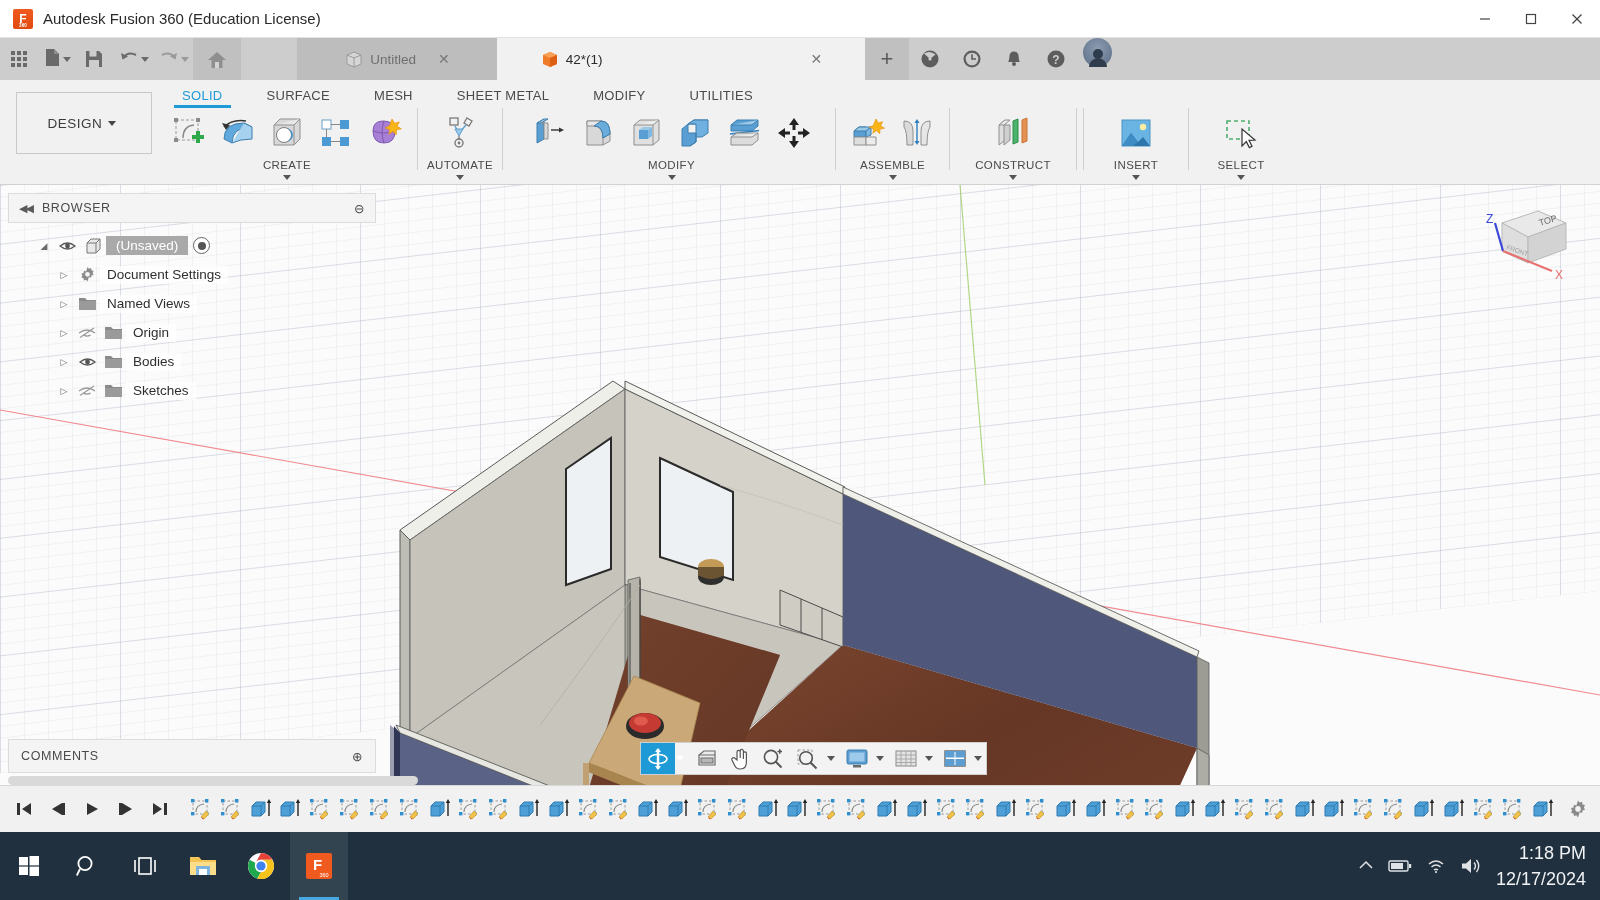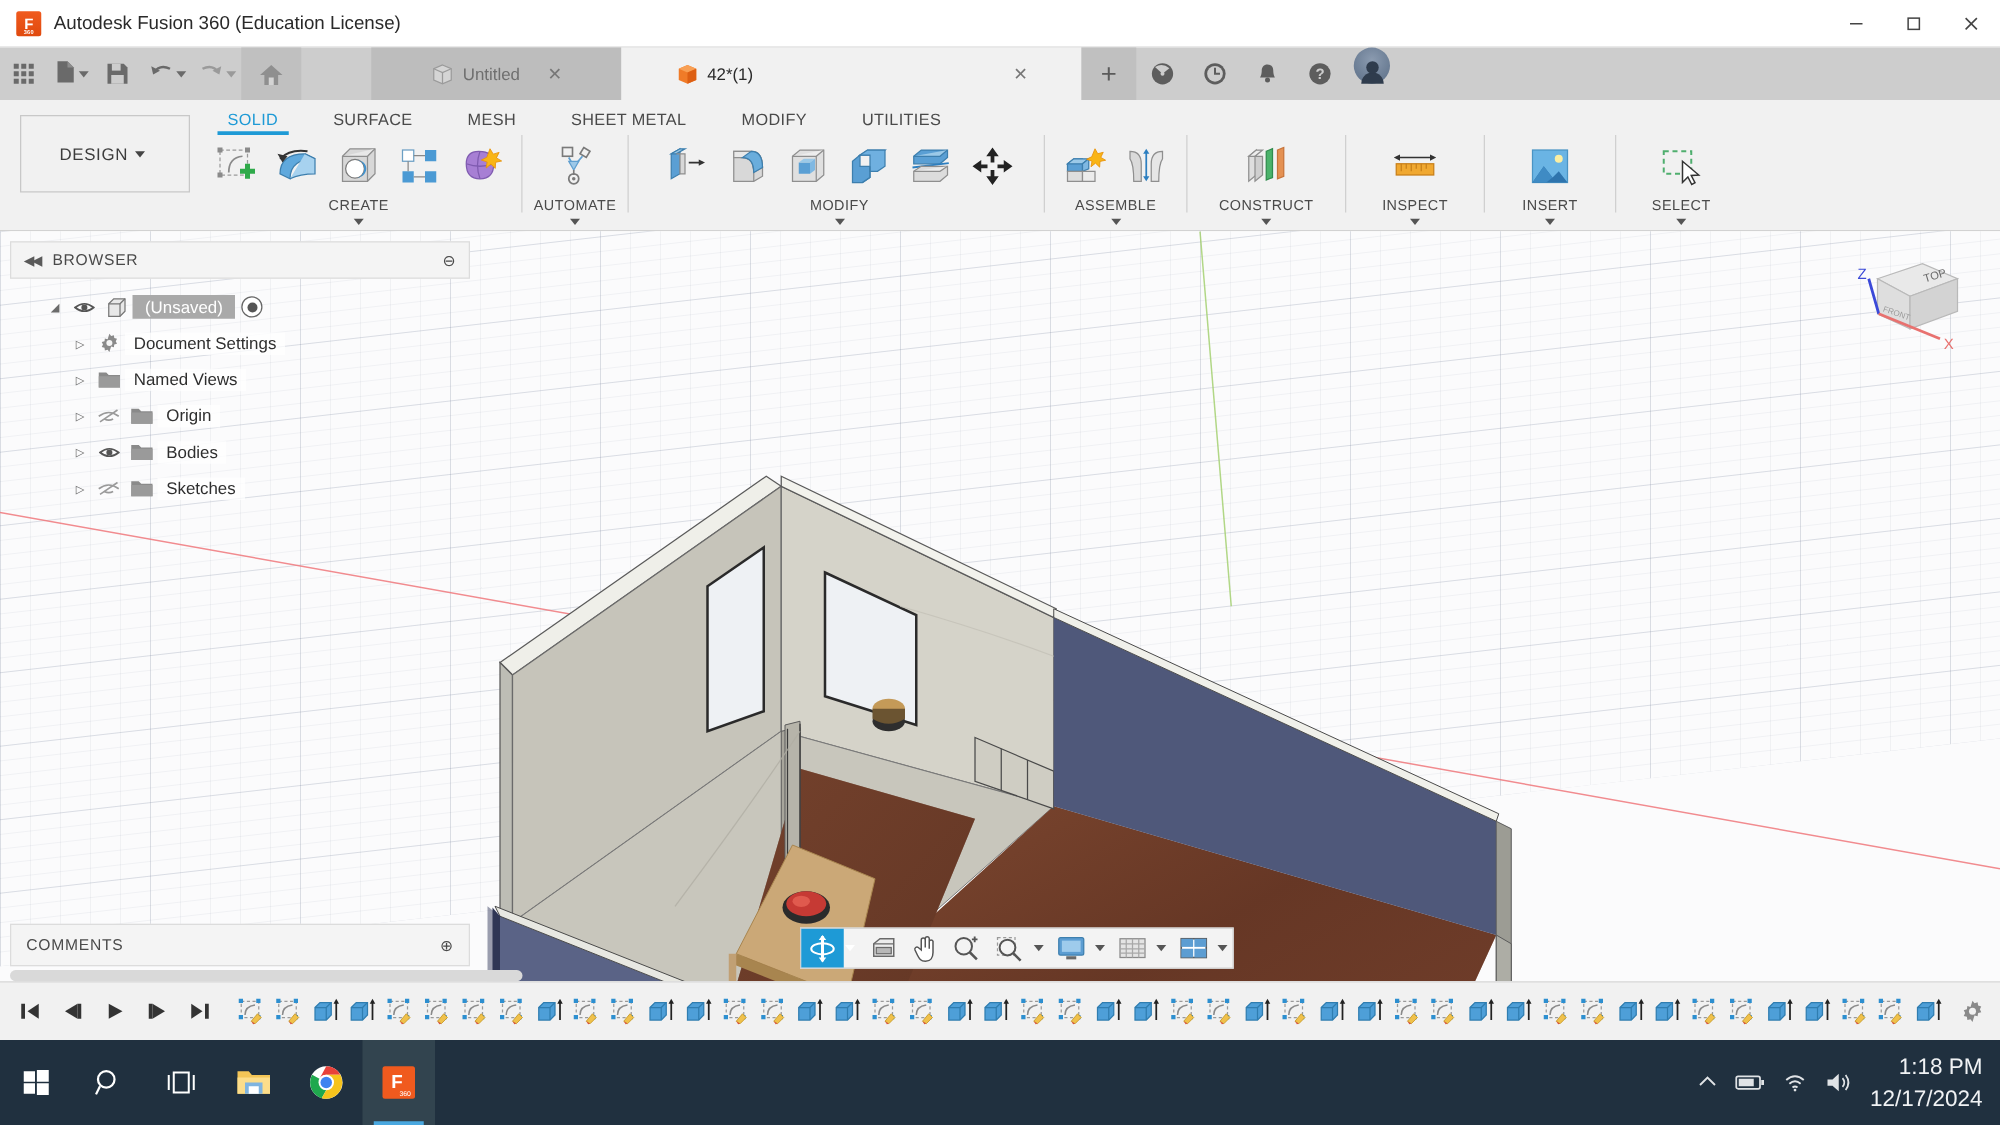--- a/index.html
+++ b/index.html
@@ -551,44 +551,20 @@
           </div>
         </div>
         <div class="plabel">
           <span>CONSTRUCT</span>
             <span class="dcaret"></span>
         </div>
       </div>
 
       <div class="psep"></div>
 
-      <div class="panel" style="min-width:104px;">
-        <div class="icons">
-          <div class="tool">
-            <svg width="40" height="30" viewBox="0 0 40 30">
-              <line x1="5" y1="8" x2="35" y2="8" stroke="#333" stroke-width="1.3"></line>
-              <path d="M3 8 L8 5.5 V10.5 Z" fill="#333"></path>
-              <path d="M37 8 L32 5.5 V10.5 Z" fill="#333"></path>
-              <rect x="5" y="13" width="30" height="9" fill="#f0a830" stroke="#c87f18"></rect>
-              <g stroke="#c87f18">
-                <line x1="9" y1="13" x2="9" y2="19"></line>
-                  <line x1="13" y1="13" x2="13" y2="17"></line>
-                <line x1="17" y1="13" x2="17" y2="19"></line>
-                  <line x1="21" y1="13" x2="21" y2="17"></line>
-                <line x1="25" y1="13" x2="25" y2="19"></line>
-                  <line x1="29" y1="13" x2="29" y2="17"></line>
-              </g>
-            </svg>
-          </div>
-        </div>
-        <div class="plabel">
-          <span>INSPECT</span>
-            <span class="dcaret"></span>
-        </div>
-      </div>
 
       <div class="psep"></div>
 
       <div class="panel" style="min-width:98px;">
         <div class="icons">
           <div class="tool">
             <svg width="34" height="32" viewBox="0 0 34 32">
               <rect x="3" y="3" width="28" height="26" fill="#6ab4e4" stroke="#4a94c4"></rect>
               <circle cx="24" cy="10" r="3.2" fill="#fbeea2"></circle>
               <path d="M3 29 L12 16 L19 25 L24 20 L31 29 Z" fill="#2e74ad"></path>

